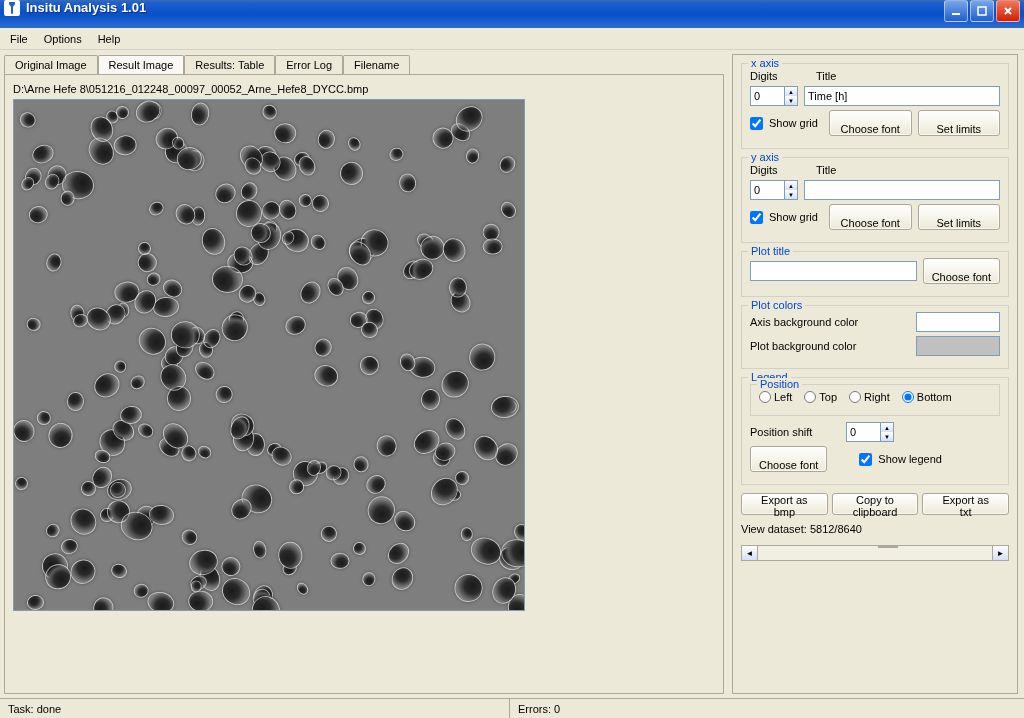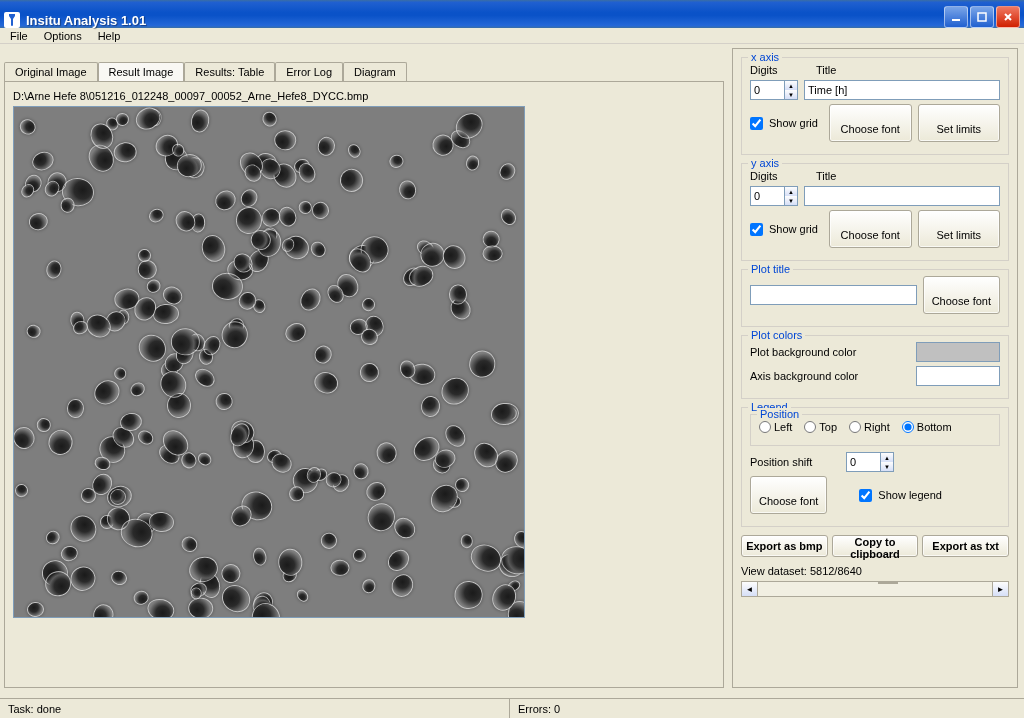--- a/index.html
+++ b/index.html
@@ -9,21 +9,21 @@
   background: #ece9d8;
   width: 1024px;
   height: 718px;
   overflow: hidden;
   position: relative;
 }
 .titlebar {
   height: 28px;
   background: linear-gradient(to bottom, #3a6ea5 0%, #2060d0 8%, #0a52c8 45%, #0a52c8 55%, #2568d8 92%, #3a6ea5 100%);
   display: flex;
-  align-items: flex-end;
+  align-items: flex-start;
   padding: 0 4px;
   color: white;
 }
 .titlebar .appicon {
   width: 16px; height: 16px;
   background: #fff;
   border-radius: 2px;
   margin-right: 6px;
   display:flex; align-items:center; justify-content:center;
 }
@@ -32,21 +32,21 @@
 .winbtn {
   width: 24px; height: 22px;
   border-radius: 3px;
   border: 1px solid rgba(255,255,255,0.5);
   display: flex; align-items: center; justify-content: center;
   font-weight: bold; font-size: 12px; color: white;
 }
 .winbtn.min, .winbtn.max { background: linear-gradient(to bottom,#7aa5e8,#2060d0); }
 .winbtn.close { background: linear-gradient(to bottom,#f07860,#d02000); }
 .menubar {
-  height: 16px;
+  height: 22px;
   background: #ece9d8;
   display: flex;
   align-items: center;
   padding: 0 2px;
   border-bottom: 1px solid #d4d0c8;
 }
 .menuitem { padding: 2px 8px; cursor: default; }
 .content {
   display: flex;
   height: calc(100% - 28px - 22px - 20px);
@@ -72,21 +72,20 @@
 }
 .tab {
   padding: 3px 10px 3px 10px;
   border: 1px solid #aca899;
   border-bottom: none;
   background: #ece9d8;
   border-radius: 2px 2px 0 0;
   margin-right: 0px;
   font-size: 11px;
   cursor: default;
-  margin-top: 13px;
 }
 .tab.active {
   background: #f9f8f4;
   position: relative;
   z-index: 2;
 }
 .tabpanel {
   flex: 1;
   border: 1px solid #aca899;
   border-top: 1px solid #aca899;
@@ -150,21 +149,21 @@
   width: 14px;
 }
 .spinbtn {
   flex: 1;
   background: linear-gradient(to bottom,#fdfdfd,#d6dff7);
   display:flex; align-items:center; justify-content:center;
   font-size: 6px;
 }
 .btn {
   height: 22px;
-  padding: 18px 8px;
+  padding: 12px 8px;
   background: linear-gradient(to bottom,#ffffff,#ece9d8);
   border: 1px solid #aca899;
   border-radius: 3px;
   font-family: inherit;
   font-size: 11px;
   cursor: default;
   box-shadow: inset 0 0 0 1px rgba(255,255,255,0.7);
 }
 .swatch {
   width: 84px; height: 20px;
@@ -203,21 +202,21 @@
   border-top: 1px solid #aca899;
   background: #ece9d8;
 }
 .statusseg {
   border-right: 1px solid #aca899;
   padding: 2px 8px;
   display: flex;
   align-items: center;
 }
 .exportrow { display: flex; gap: 4px; margin-top: 4px; margin-bottom: 8px; }
-.exportrow .btn { flex: 1; padding: 0 4px; font-size: 11px; font-weight: bold; }
+.exportrow .btn { flex: 1; padding: 0 12px; font-size: 11px; }
 
 .cell {
   position: absolute;
   background: radial-gradient(circle at 40% 35%, #1a1a1a 0%, #2a2a2a 35%, #5a5a5a 55%, transparent 70%);
   border-radius: 50%;
   box-shadow: 0 0 0 1px rgba(255,255,255,0.6), 0 0 3px 2px rgba(0,0,0,0.2);
 }
 </style>
 </head>
 <body>
@@ -254,21 +253,21 @@
   <div class="menuitem">Help</div>
 </div>
 
 <div class="content">
   <div class="leftpane">
     <div class="tabs">
       <div class="tab">Original Image</div>
       <div class="tab active">Result Image</div>
       <div class="tab">Results: Table</div>
       <div class="tab">Error Log</div>
-      <div class="tab">Diagram</div>
+      <div class="tab">Filename</div>
     </div>
     <div class="tabpanel left">
       <div class="filepath">D:\Arne Hefe 8\051216_012248_00097_00052_Arne_Hefe8_DYCC.bmp</div>
       <div class="imagerow">
         <div class="resultimg" id="resultimg">
             <div class="cell" style="width: 16.6106px; height: 11.7427px; left: 176.003px; top: 110.367px; transform: rotate(95.4475deg);"></div>
             <div class="cell" style="width: 13.2693px; height: 14.0684px; left: 7.03232px; top: 13.2845px; transform: rotate(118.418deg);"></div>
             <div class="cell" style="width: 20.8376px; height: 17.0387px; left: 231.451px; top: 335.826px; transform: rotate(89.0741deg);"></div>
             <div class="cell" style="width: 18.6239px; height: 16.8886px; left: 239.693px; top: 486.943px; transform: rotate(115.193deg);"></div>
             <div class="cell" style="width: 15.5667px; height: 12.3307px; left: 403.669px; top: 134.844px; transform: rotate(211.219deg);"></div>
@@ -555,26 +554,26 @@
         <div class="legend">Plot title</div>
         <div class="row">
           <input class="textinput" style="flex: 1 1 0%;" value="">
           <button class="btn">Choose font</button>
         </div>
       </div>
 
       <div class="fieldset">
         <div class="legend">Plot colors</div>
         <div class="row">
+          <span class="label" style="flex:1">Axis background color</span>
+          <div class="swatch white"></div>
+        </div>
+        <div class="row">
           <span class="label" style="flex:1">Plot background color</span>
           <div class="swatch"></div>
-        </div>
-        <div class="row">
-          <span class="label" style="flex:1">Axis background color</span>
-          <div class="swatch white"></div>
         </div>
       </div>
 
       <div class="fieldset">
         <div class="legend">Legend</div>
         <div class="fieldset" style="margin-bottom:6px">
           <div class="legend">Position</div>
           <div class="row" style="gap:3px">
             <input type="radio" name="pos" class="radio" style="">
             <span class="label">Left</span>
@@ -606,21 +605,21 @@
           <span class="label">Show legend</span>
         </div>
       </div>
 
       <div class="exportrow">
         <button class="btn">Export as bmp</button>
         <button class="btn">Copy to clipboard</button>
         <button class="btn">Export as txt</button>
       </div>
 
-      <div class="label" style="margin-bottom:4px">View dataset: 5812/8640</div>
+      <div class="label" style="margin-bottom:10px">View dataset: 5812/8640</div>
       <div class="scrollbar">
         <div class="scrollbtn">◄</div>
         <div class="scrolltrack">
             <div class="scrollthumb"></div>
           </div>
         <div class="scrollbtn">►</div>
       </div>
 
     </div>
   </div>

